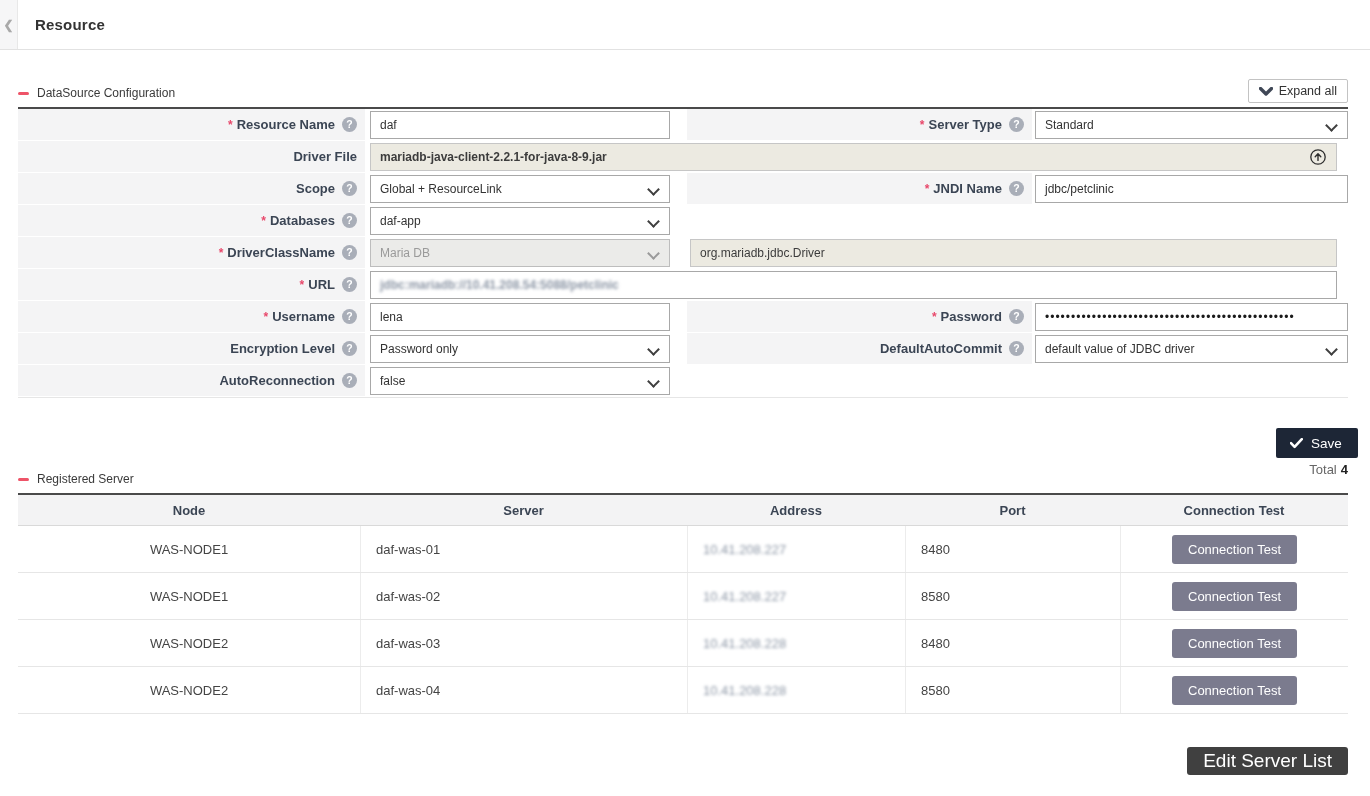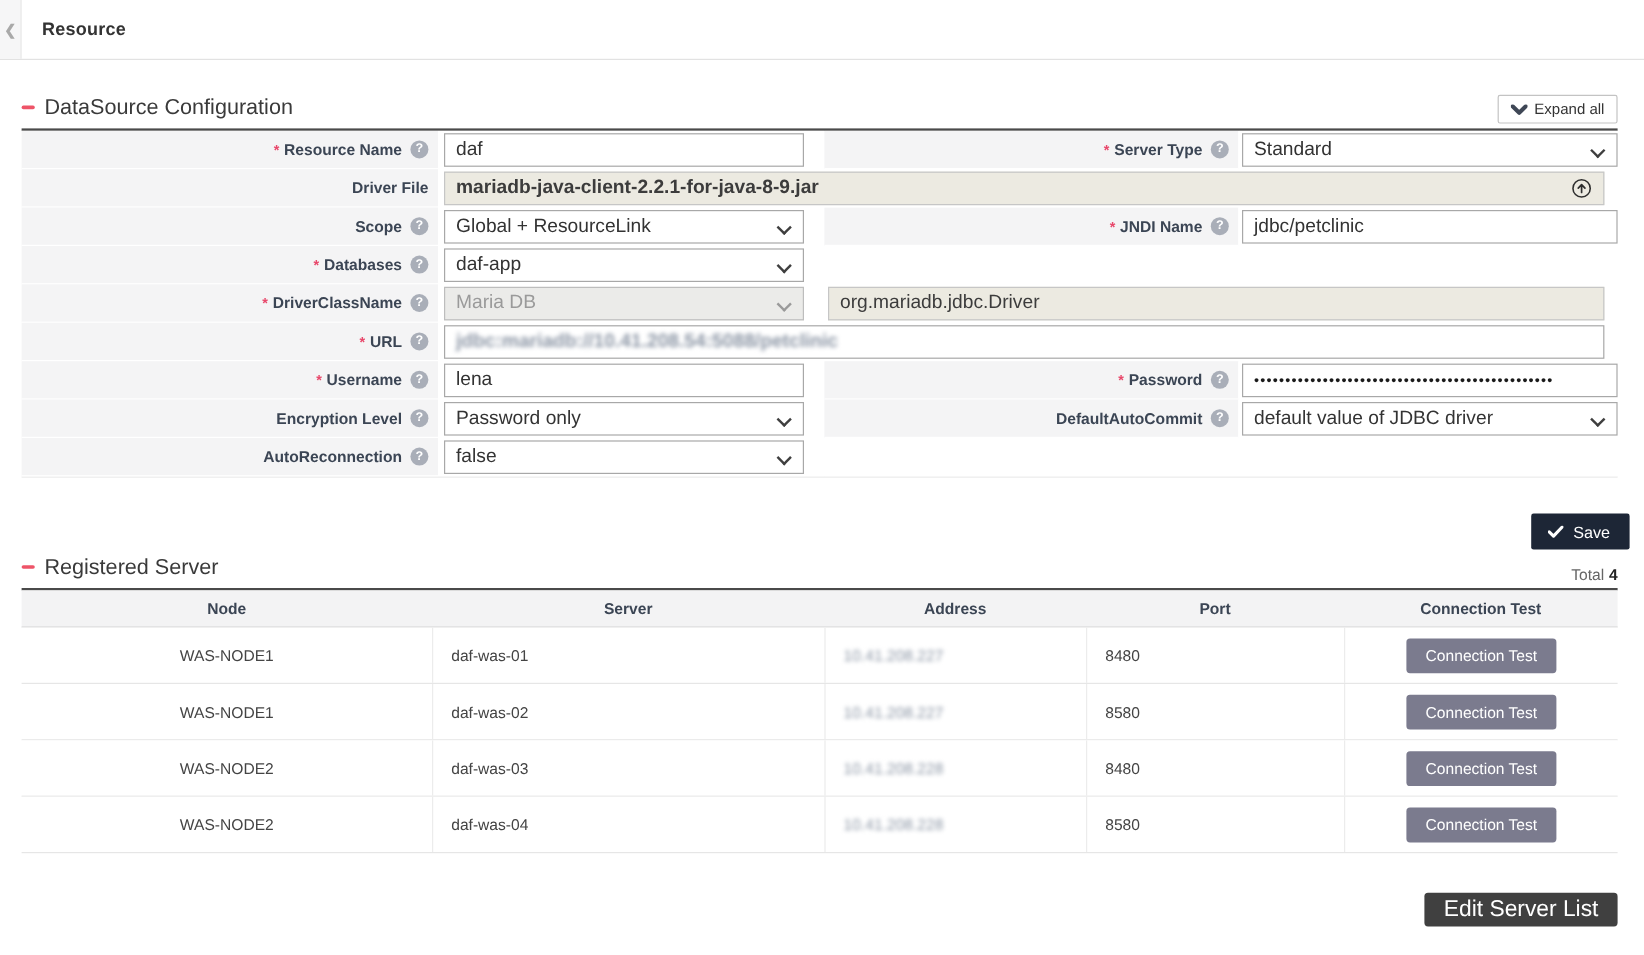--- a/index.html
+++ b/index.html
@@ -12,21 +12,21 @@
                 display:flex; align-items:center; justify-content:center; cursor:pointer; }
   .back-glyph { color:#a9a9a9; font-size:12px; font-weight:bold; }
   .page-title { display:flex; align-items:center; padding-left:17px;
                 font-size:15px; font-weight:bold; color:#333; letter-spacing:.2px; }
 
   
   .content { padding:0 22px 0 18px; }
 
   .section-head { display:flex; justify-content:space-between; align-items:flex-end; }
   .section-head.first { margin-top:29px; }
-  .section-title { font-size:18px; color:#3a3a3a; display:flex; align-items:center; padding-bottom:7px; }
+  .section-title { font-size:12px; color:#3a3a3a; display:flex; align-items:center; padding-bottom:7px; }
   .dash { display:inline-block; width:11px; height:3px; border-radius:1.5px;
           background:#ee5468; margin-right:8px; }
 
   .expand-btn { display:flex; align-items:center; gap:6px; height:24px; padding:0 10px;
                 background:#fff; border:1px solid #c3c3c3; border-radius:2px; cursor:pointer;
                 font-size:12.5px; color:#333; margin-bottom:4px;justify-content:space-between; }
 
   
   .form-table { border-top:2px solid #4a4a4a; border-bottom:1px solid #e6e6e6; }
   .frow { display:grid; grid-template-columns:347px 322px 345px 316px; height:32px; }
@@ -35,21 +35,21 @@
            padding-right:8px; font-size:13px; font-weight:bold; color:#3b4554; }
   .req { color:#e8486b; margin-right:4px; font-size:12px; }
   .help { width:15px; height:15px; border-radius:50%; background:#a9aeb8; color:#fff;
           font-size:10.5px; font-weight:bold; line-height:15px; text-align:center;
           margin-left:7px; flex:0 0 15px; cursor:pointer; }
   .izone { display:flex; align-items:center; background:#fff; }
   .span3 { grid-column:2 / 5; }
   .span2r { grid-column:3 / 5; }
 
   .ibox, .sel { height:28px; border:1px solid #a8a8a8; background:#fff;
-                font-size:16px; color:#333; display:flex; align-items:center;
+                font-size:12px; color:#333; display:flex; align-items:center;
                 padding:0 9px; }
   .w300 { width:300px; margin-left:5px; }
   .w302 { width:361px; margin-left:3px; }
   .wfull { flex:1; margin-left:5px; margin-right:11px;font-weight:bold; }
   .wright { flex:1; margin-left:3px; margin-right:11px; }
 
   .sel { position:relative; padding-right:26px; cursor:pointer; }
   .sel::after { content:""; position:absolute; right:11px; top:9px; width:7px; height:7px;
                 border-right:2px solid #3f3f3f; border-bottom:2px solid #3f3f3f;
                 transform:rotate(45deg); }
@@ -63,21 +63,21 @@
   .blurred { filter:blur(1.6px); color:#8d97a6; }
   .pwd { font-size:12px; letter-spacing:1px; overflow:hidden; white-space:nowrap; color:#1a1a1a; }
 
   
   .save-row { display:flex; justify-content:flex-end; margin-top:30px; }
   .save-btn { height:30px; min-width:82px; margin-right:-10px; padding:0 14px;
               background:#1d2636; color:#fff; border:none; border-radius:2px;
               display:flex; align-items:center; gap:8px; font-size:13.5px; cursor:pointer; }
 
   .reg-head { display:flex; justify-content:space-between; align-items:flex-end; margin-top:4px; }
-  .total { font-size:13px; color:#666; padding-bottom:4px; }
+  .total { font-size:13px; color:#666; padding-bottom:16px; }
   .total b { color:#222; margin-left:4px; }
 
   
   .srv-table { border-top:2px solid #4a4a4a; }
   .srow { display:grid; grid-template-columns:342px 327px 218px 215px 1fr; }
   .srow.head { height:31px; background:#f3f3f4; border-bottom:1px solid #d9d9d9; }
   .srow.head .cell { justify-content:center; font-weight:bold; color:#3b4554; }
   .srow.data { height:47px; border-bottom:1px solid #e6e6e6; background:#fff; }
   .cell { display:flex; align-items:center; font-size:13px; color:#444; }
   .srow.data .cell + .cell { border-left:1px solid #ececec; }

